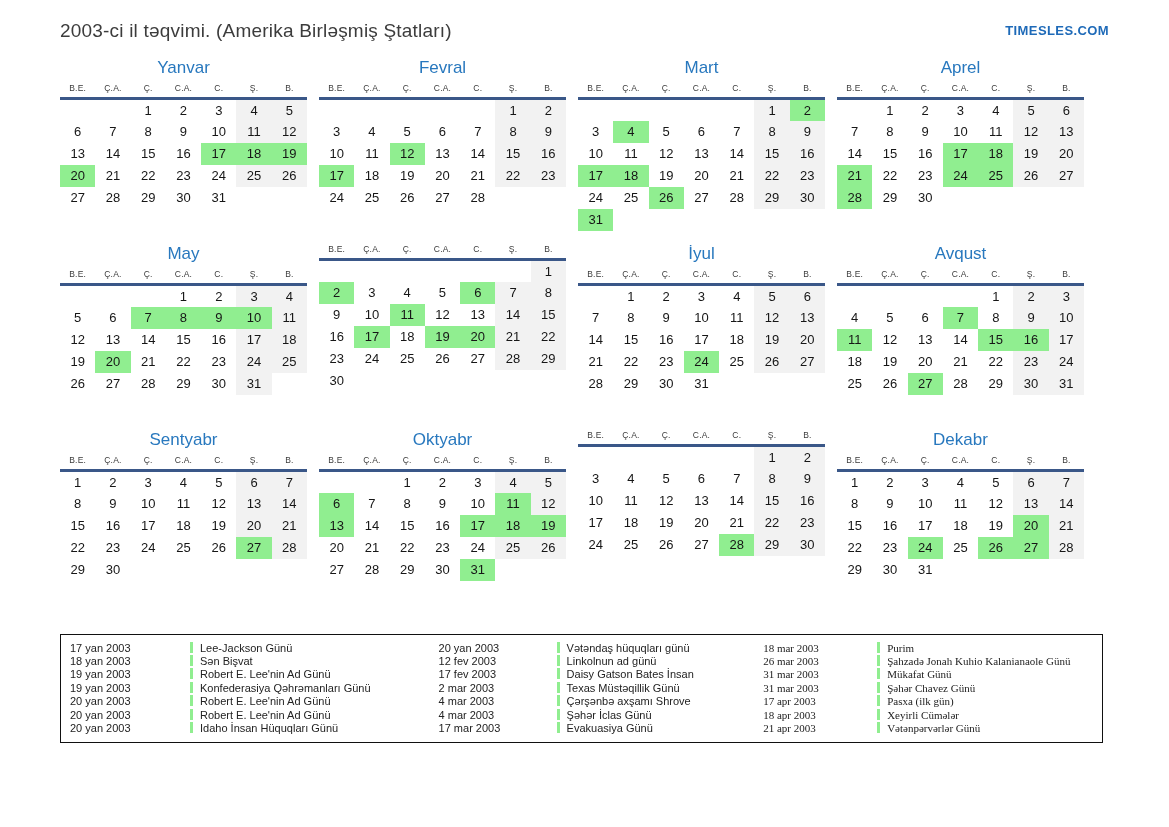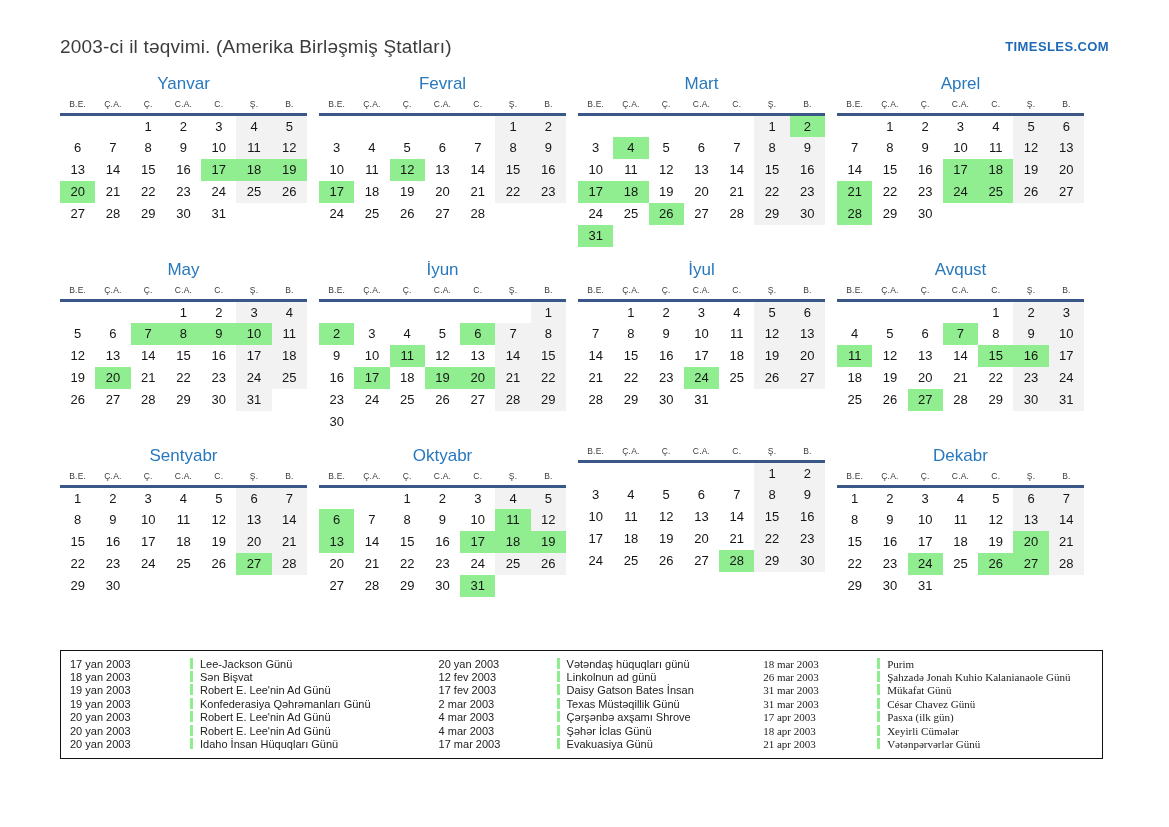--- a/index.html
+++ b/index.html
@@ -1,18 +1,18 @@
 <!DOCTYPE html>
 <html><head>
 <meta charset="utf-8">
 <style>
   * { margin:0; padding:0; box-sizing:border-box; }
   html,body { background:#ffffff; }
   body { font-family:"Liberation Sans", sans-serif; width:1169px; height:827px; overflow:hidden; }
-  .page { width:1169px; height:827px; padding:36px 60px 0 60px; position:relative; }
+  .page { width:1169px; height:827px; padding:20px 60px 0 60px; position:relative; }
 
   .topbar { display:flex; justify-content:space-between; align-items:flex-start; }
   .page-title { font-size:19px; font-weight:400; color:#3c3c3c; letter-spacing:0.2px; }
   .site-logo { font-size:13px; font-weight:700; color:#1e6ab8; text-decoration:none; letter-spacing:0.4px; margin-top:3px; }
 
   .months-grid { margin-top:16px; display:grid; grid-template-columns:repeat(4, 247px); grid-template-rows:repeat(3, 174px); column-gap:17px; row-gap:24px; align-items:start;gap:12px; }
   .month { width:247px; }
   .month-title { text-align:center; color:#2878be; font-size:17px; margin-bottom:5px; }
   .month-table { border-collapse:collapse; width:100%; table-layout:fixed; }
   .month-table th { font-size:8.5px; font-weight:400; color:#3a3a3a; text-align:center; padding-bottom:4px; border-bottom:3px solid #3a5788; letter-spacing:0.2px; }
@@ -357,21 +357,20 @@
               <td>28</td>
               <td>29</td>
               <td>30</td>
               <td class="wknd">31</td>
               <td></td>
             </tr>
           </tbody>
         </table>
       </div>
       <div class="month">
-        <div class="month-title">İyun</div>
         <table class="month-table">
           <thead>
             <tr>
               <th>B.E.</th>
               <th>Ç.A.</th>
               <th>Ç.</th>
               <th>C.A.</th>
               <th>C.</th>
               <th>Ş.</th>
               <th>B.</th>
@@ -848,21 +847,21 @@
         <div class="legend-name"><span class="bar"></span><span>Evakuasiya Günü</span></div>
       </div>
       <div class="legend-group g3">
         <div class="legend-date">18 mar 2003</div>
         <div class="legend-name"><span class="bar"></span><span>Purim</span></div>
         <div class="legend-date">26 mar 2003</div>
         <div class="legend-name"><span class="bar"></span><span>Şahzadə Jonah Kuhio Kalanianaole Günü</span></div>
         <div class="legend-date">31 mar 2003</div>
         <div class="legend-name"><span class="bar"></span><span>Mükafat Günü</span></div>
         <div class="legend-date">31 mar 2003</div>
-        <div class="legend-name"><span class="bar"></span><span>César Chavez Günü</span></div>
+        <div class="legend-name"><span class="bar"></span><span>Şəhər Chavez Günü</span></div>
         <div class="legend-date">17 apr 2003</div>
         <div class="legend-name"><span class="bar"></span><span>Pasxa (ilk gün)</span></div>
         <div class="legend-date">18 apr 2003</div>
         <div class="legend-name"><span class="bar"></span><span>Xeyirli Cümələr</span></div>
         <div class="legend-date">21 apr 2003</div>
         <div class="legend-name"><span class="bar"></span><span>Vətənpərvərlər Günü</span></div>
       </div>
     </div>
 </div>
 

